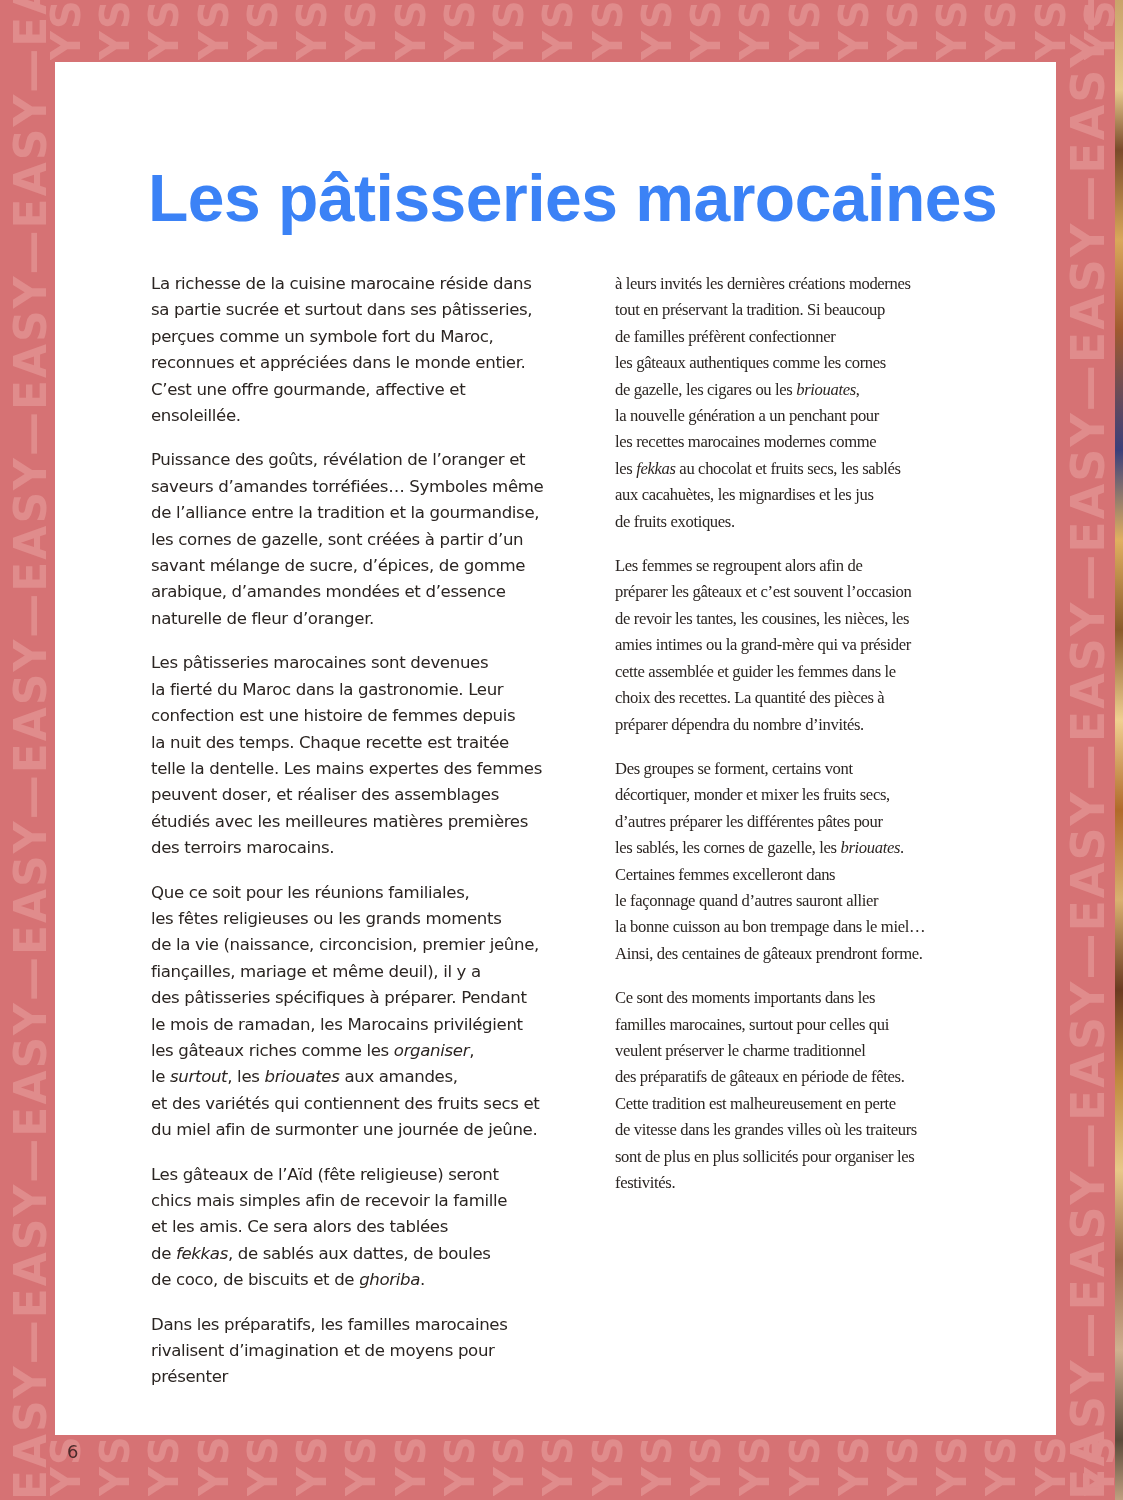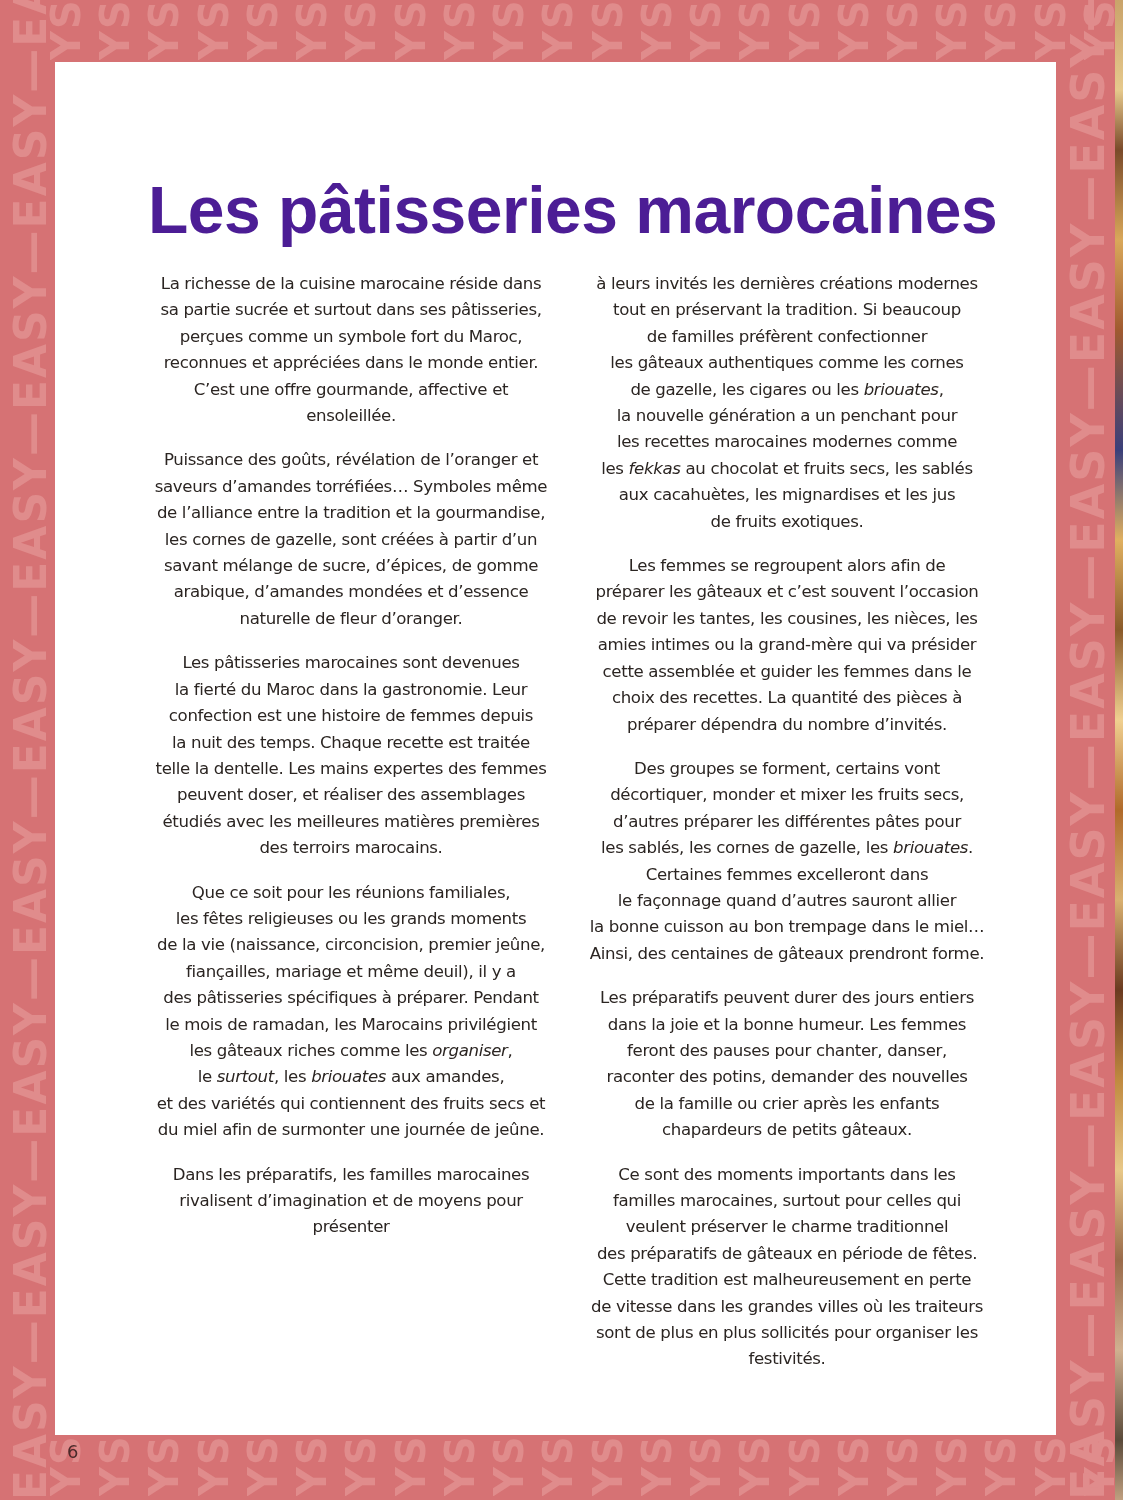--- a/index.html
+++ b/index.html
@@ -43,32 +43,32 @@
         #c9a36a 0%, #e6c98c 6%, #7a4a2a 10%, #d9a85a 16%, #a05a30 22%,
         #3a3f7a 30%, #e0b060 36%, #8a5a2a 42%, #f0d090 48%, #b06a2a 54%,
         #d9b070 60%, #6a3a20 66%, #c08a40 72%, #e8c888 78%, #9a6a4a 84%,
         #d0b090 90%, #5a4a3a 96%, #c0a080 100%);
     }
     .page {
       position: absolute; left: 55px; top: 62px; width: 1001px; height: 1373px;
       background: #ffffff;
     }
     .title {
-      position: absolute; left: 93px; top: 108px; margin: 0;
-      color: #4c1d95; font-family: "Liberation Sans", sans-serif; font-weight: bold;
+      position: absolute; left: 93px; top: 96px; margin: 0;
+      color: #3b82f6; font-family: "Liberation Sans", sans-serif; font-weight: bold;
       font-size: 66px; letter-spacing: -0.5px; line-height: 80px; white-space: nowrap;
     }
     .col {
       position: absolute; top: 209px; width: 400px;
       color: #2b2522; font-family: "DejaVu Sans", sans-serif;
       font-size: 16.6px; line-height: 26.4px; letter-spacing: -0.35px;
     }
     .col.left { left: 96px; }
-    .col.right { left: 532px; }
-    .col p { margin: 0 0 18px 0; white-space: pre-line; text-align: center; }
+    .col.right { left: 560px; font-family: Liberation Serif, serif; }
+    .col p { margin: 0 0 18px 0; white-space: pre-line; }
     .col p em { font-style: italic; }
     .page-number {
       position: absolute; left: 67px; top: 1441px;
       color: #4a2a2a; font-family: "DejaVu Sans", sans-serif; font-size: 18px;
     }
   </style>
 </head>
 <body>
 
 <div class="pattern">
@@ -157,20 +157,25 @@
       <p>Que ce soit pour les réunions familiales,
 les fêtes religieuses ou les grands moments
 de la vie (naissance, circoncision, premier jeûne,
 fiançailles, mariage et même deuil), il y a
 des pâtisseries spécifiques à préparer. Pendant
 le mois de ramadan, les Marocains privilégient
 les gâteaux riches comme les <em>organiser</em>,
 le <em>surtout</em>, les <em>briouates</em> aux amandes,
 et des variétés qui contiennent des fruits secs et
 du miel afin de surmonter une journée de jeûne.</p>
+      <p>Les gâteaux de l’Aïd (fête religieuse) seront
+chics mais simples afin de recevoir la famille
+et les amis. Ce sera alors des tablées
+de <em>fekkas</em>, de sablés aux dattes, de boules
+de coco, de biscuits et de <em>ghoriba</em>.</p>
       <p>Dans les préparatifs, les familles marocaines
 rivalisent d’imagination et de moyens pour
 présenter</p>
     </div>
   <div class="col right" id="col-right">
       <p>à leurs invités les dernières créations modernes
 tout en préservant la tradition. Si beaucoup
 de familles préfèrent confectionner
 les gâteaux authentiques comme les cornes
 de gazelle, les cigares ou les <em>briouates</em>,
@@ -187,26 +192,20 @@
 choix des recettes. La quantité des pièces à
 préparer dépendra du nombre d’invités.</p>
       <p>Des groupes se forment, certains vont
 décortiquer, monder et mixer les fruits secs,
 d’autres préparer les différentes pâtes pour
 les sablés, les cornes de gazelle, les <em>briouates</em>.
 Certaines femmes excelleront dans
 le façonnage quand d’autres sauront allier
 la bonne cuisson au bon trempage dans le miel…
 Ainsi, des centaines de gâteaux prendront forme.</p>
-      <p>Les préparatifs peuvent durer des jours entiers
-dans la joie et la bonne humeur. Les femmes
-feront des pauses pour chanter, danser,
-raconter des potins, demander des nouvelles
-de la famille ou crier après les enfants
-chapardeurs de petits gâteaux.</p>
       <p>Ce sont des moments importants dans les
 familles marocaines, surtout pour celles qui
 veulent préserver le charme traditionnel
 des préparatifs de gâteaux en période de fêtes.
 Cette tradition est malheureusement en perte
 de vitesse dans les grandes villes où les traiteurs
 sont de plus en plus sollicités pour organiser les
 festivités.</p>
     </div>
 </div>

